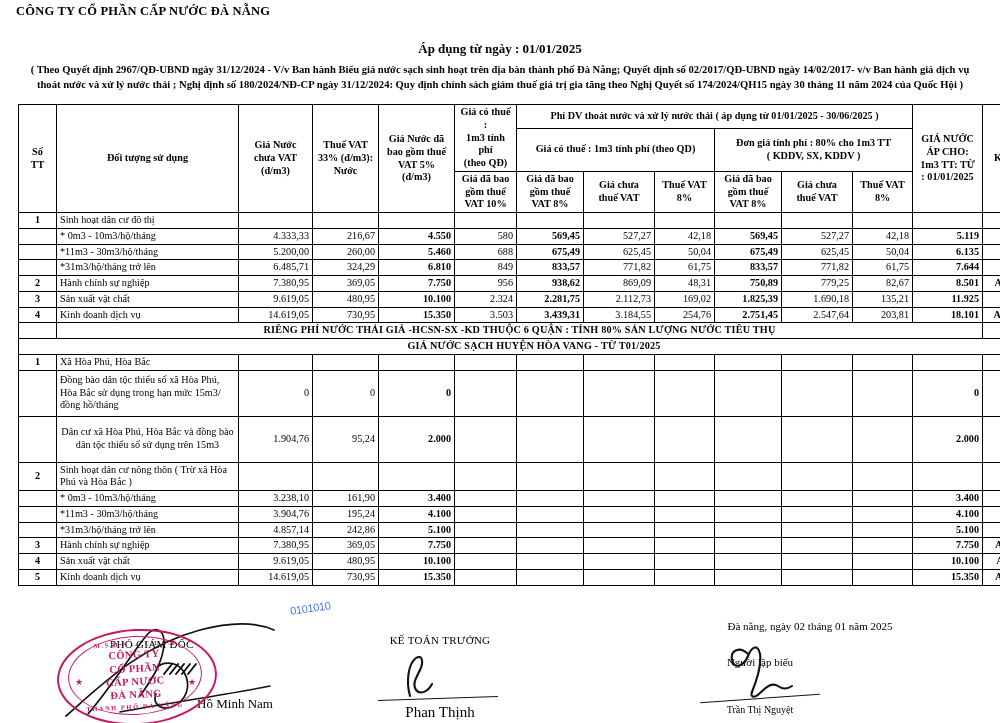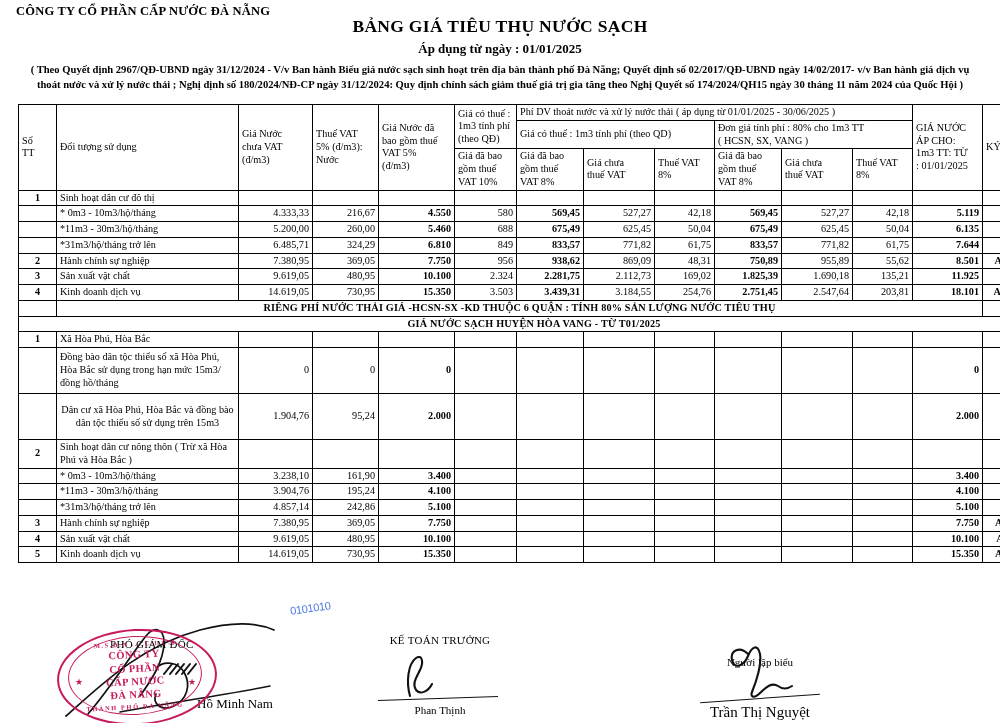--- a/index.html
+++ b/index.html
@@ -43,21 +43,21 @@
   }
   table.main td, table.main th{
     border:0.9px solid #000;
     padding:1px 3px;
     font-size:10.2px;
     vertical-align:middle;
     line-height:1.25;
   }
   th{font-weight:bold;text-align:center;}
 
-  .hdr td, .hdr th{font-weight:normal;text-align:left;font-size:10.1px;line-height:1.22;}
+  .hdr td, .hdr th{font-weight:bold;text-align:center;font-size:10.1px;line-height:1.22;}
 
   .c-tt{text-align:center;font-weight:bold;}
   .c-name{text-align:left;padding-left:5px;}
   .c-num{text-align:right;padding-right:4px;}
   .c-num-b{text-align:right;padding-right:4px;font-weight:bold;}
   .c-sym{text-align:center;font-weight:bold;}
 
   .dashrow > td{border-bottom-style:dashed;border-bottom-width:0.9px;}
 
   .banner{
@@ -82,25 +82,25 @@
   .role-np{
     position:absolute;left:665px;top:44px;width:190px;text-align:center;
     font-size:11px;
   }
   .role-pgd{
     position:absolute;left:110px;top:26px;width:230px;text-align:left;
     font-size:11px;letter-spacing:.3px;
   }
   .name-kt{
     position:absolute;left:350px;top:92px;width:180px;text-align:center;
-    font-size:11px;
+    font-size:15px;
   }
   .name-np{
     position:absolute;left:665px;top:92px;width:190px;text-align:center;
-    font-size:15px;
+    font-size:10px;
   }
   .name-pgd{
     position:absolute;left:120px;top:84px;width:230px;text-align:center;
     font-size:13px;
   }
 
   
   .sig-line{position:absolute;height:0;border-top:1.1px solid #111;}
   .sig-kt{left:378px;top:86px;width:120px;transform:rotate(-2deg);}
   .sig-np{left:700px;top:86px;width:120px;transform:rotate(-4deg);}
@@ -144,21 +144,20 @@
     transform:rotate(-8deg);opacity:.85;
   }
   .ink{position:absolute;color:#111;}
 </style>
 </head>
 <body>
 
 <div class="page">
 
   <div class="company">CÔNG TY CỔ PHẦN CẤP NƯỚC ĐÀ NẴNG</div>
-  <div class="doc-title">BẢNG GIÁ TIÊU THỤ NƯỚC SẠCH</div>
   <div class="doc-sub">Áp dụng từ ngày : 01/01/2025</div>
   <div class="legal">( Theo Quyết định 2967/QĐ-UBND ngày 31/12/2024 - V/v Ban hành Biểu giá nước sạch sinh hoạt trên địa bàn thành phố Đà Nẵng; Quyết định số 02/2017/QĐ-UBND ngày 14/02/2017- v/v Ban hành giá dịch vụ thoát nước và xử lý nước thải ; Nghị định số  180/2024/NĐ-CP ngày 31/12/2024: Quy định chính sách giảm thuế giá trị gia tăng theo Nghị Quyết số 174/2024/QH15 ngày 30 tháng 11 năm 2024 của Quốc Hội )</div>
 
   <div class="tbl-wrap">
     <table class="main">
       <colgroup>
         <col style="width:38px">
           <col style="width:182px">
         <col style="width:74px">
           <col style="width:66px">
@@ -181,21 +180,21 @@
             <span>TT</span>
           </th>
           <th rowspan="3">Đối tượng sử dụng</th>
           <th rowspan="3">
             <span>Giá Nước</span><br>
             <span>chưa VAT</span><br>
             <span>(đ/m3)</span>
           </th>
           <th rowspan="3">
             <span>Thuế VAT</span><br>
-            <span>5% (đ/m3):</span><br>
+            <span>33% (đ/m3):</span><br>
             <span>Nước</span>
           </th>
           <th rowspan="3">
             <span>Giá Nước đã</span><br>
             <span>bao gồm thuế</span><br>
             <span>VAT 5%</span><br>
             <span>(đ/m3)</span>
           </th>
           <th rowspan="2">
             <span>Giá có thuế :</span><br>
@@ -209,21 +208,21 @@
             <span>1m3 TT: TỪ</span><br>
             <span>: 01/01/2025</span>
           </th>
           <th rowspan="3">KÝ HIỆU</th>
         </tr>
 
         <tr class="hdr">
           <th colspan="3">Giá có thuế : 1m3 tính phí (theo QD)</th>
           <th colspan="3">
             <span>Đơn giá tính phí  : 80% cho 1m3 TT</span><br>
-            <span>( HCSN, SX, VANG )</span>
+            <span>( KDDV, SX, KDDV )</span>
           </th>
         </tr>
 
         <tr class="hdr">
           <th>
             <span>Giá đã bao</span><br>
             <span>gồm thuế</span><br>
             <span>VAT 10%</span>
           </th>
           <th>
@@ -324,22 +323,22 @@
             <td class="c-tt">2</td>
             <td class="c-name">Hành chính sự nghiệp</td>
             <td class="c-num">7.380,95</td>
             <td class="c-num">369,05</td>
             <td class="c-num-b">7.750</td>
             <td class="c-num">956</td>
             <td class="c-num-b">938,62</td>
             <td class="c-num">869,09</td>
             <td class="c-num">48,31</td>
             <td class="c-num-b">750,89</td>
-            <td class="c-num">955,89</td>
-            <td class="c-num">55,62</td>
+            <td class="c-num">779,25</td>
+            <td class="c-num">82,67</td>
             <td class="c-num-b">8.501</td>
             <td class="c-sym">A2 HCSN</td>
           </tr>
           <tr>
             <td class="c-tt">3</td>
             <td class="c-name">Sản xuất vật chất</td>
             <td class="c-num">9.619,05</td>
             <td class="c-num">480,95</td>
             <td class="c-num-b">10.100</td>
             <td class="c-num">2.324</td>
@@ -534,20 +533,21 @@
             <td class="c-num"></td>
             <td class="c-num"></td>
             <td class="c-num-b">15.350</td>
             <td class="c-sym">A4KDNT</td>
           </tr>
         </tbody>
     </table>
   </div>
 
   <div class="footer">
+    <div class="date-line">Đà nẵng, ngày 02 tháng 01 năm 2025</div>
 
     <div class="role-pgd">PHÓ GIÁM ĐỐC</div>
     <div class="name-pgd">Hồ Minh Nam</div>
 
     <div class="role-kt">KẾ TOÁN TRƯỞNG</div>
     <div class="name-kt">Phan Thịnh</div>
 
     <div class="role-np">Người lập biểu</div>
     <div class="name-np">Trần Thị Nguyệt</div>
 

